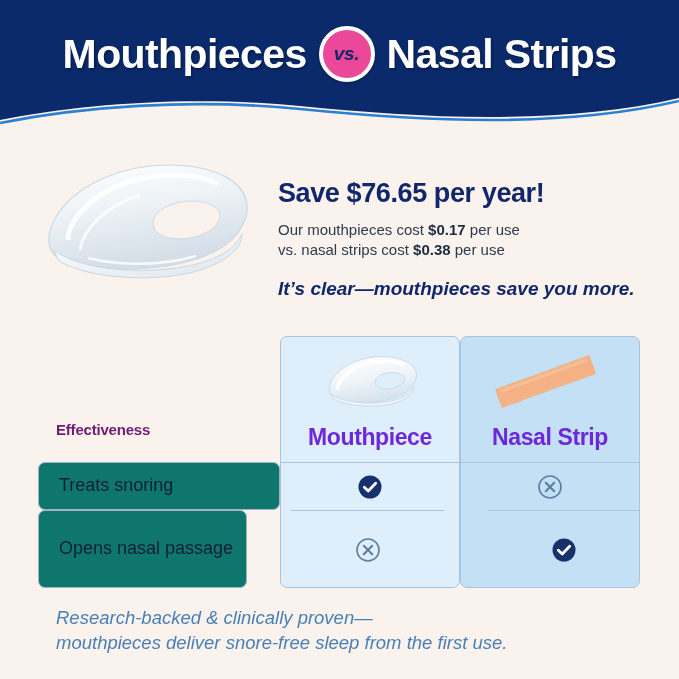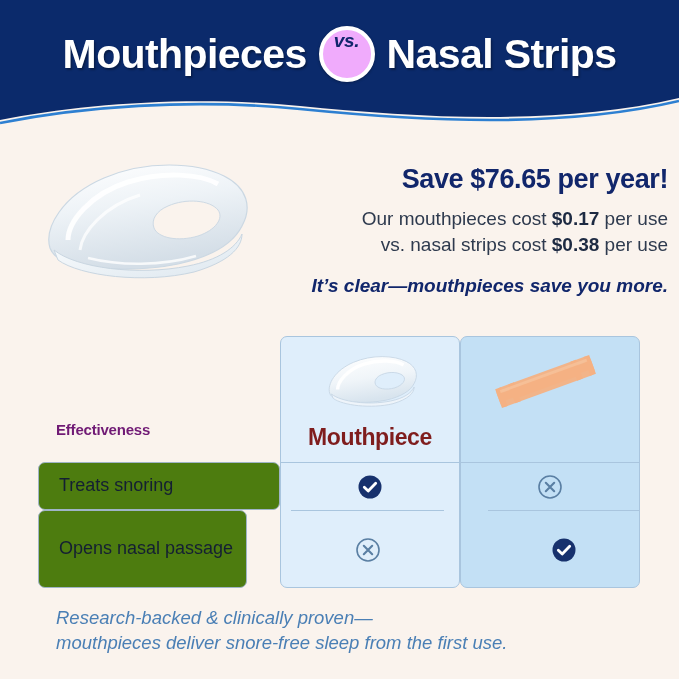--- a/index.html
+++ b/index.html
@@ -53,24 +53,24 @@
     white-space: nowrap;
     text-shadow: 1.5px 1.5px 2px rgba(0,0,0,0.32);
     line-height: 1;
   }
   #vs-badge {
     position: relative;
     width: 56px;
     height: 56px;
     margin: 0 12px;
     border-radius: 50%;
-    background: #f0abfc;
+    background: #ec4899;
     border: 4px solid #ffffff;
     display: flex;
-    align-items: flex-start;
+    align-items: center;
     justify-content: center;
     box-shadow: 0 1px 3px rgba(0,0,0,0.3);
     flex: none;
   }
   #vs-badge span {
     color: #11266b;
     font-size: 19px;
     font-weight: bold;
     font-style: italic;
     letter-spacing: -0.3px;
@@ -88,36 +88,35 @@
     position: absolute;
     left: 28px;
     top: 10px;
     width: 238px;
     height: 150px;
   }
 
   #hero-text {
     position: absolute;
     left: 278px;
-    top: 24px;
+    top: 38px;
     width: 390px;
-    text-align: right;
   }
   #save-line {
     color: #11266b;
     font-size: 27px;
     font-weight: bold;
     letter-spacing: -0.4px;
     line-height: 1.15;
     white-space: nowrap;
   }
   #save-line .amount { font-weight: bold; }
   .cost-line {
     color: #2e3a4e;
-    font-size: 19px;
+    font-size: 15px;
     line-height: 1.36;
     white-space: nowrap;
   }
   .cost-line .num { font-weight: bold; color: #1d2a42; }
   #cost-block { margin-top: 11px; }
   #clear-line {
     margin-top: 17px;
     color: #11266b;
     font-size: 19px;
     font-style: italic;
@@ -167,21 +166,21 @@
     color: #701a75;
     font-size: 15px;
     font-weight: bold;
     letter-spacing: -0.2px;
   }
   .colhead-title {
     position: absolute;
     top: 88px;
     width: 180px;
     text-align: center;
-    color: #7f1d1d;
+    color: #6d28d9;
     font-size: 23px;
     font-weight: bold;
     letter-spacing: -0.4px;
   }
   #head-mouthpiece { left: 242px; }
   #head-nasal { left: 422px; }
 
   .colhead-img {
     position: absolute;
     top: 8px;
@@ -196,21 +195,21 @@
     position: absolute;
     left: 0;
     width: 602px;
     display: flex;
   }
   #row-0 { top: 126px; height: 48px; }
   #row-1 { top: 174px; height: 78px; gap: 44px; }
 
   .rowlabel {
     width: 242px;
-    background: #4d7c0f;
+    background: #0f766e;
     border: 1px solid #9fb4c6;
     border-radius: 7px;
     display: flex;
     align-items: center;
     padding-left: 20px;
     padding-right: 8px;
     color: #141f33;
     font-size: 18px;
     line-height: 1.2;
     position: relative;
@@ -347,20 +346,21 @@
                    L56,46 L50,46 L50,40 L42,40 L42,46 L36,46 Z" fill="#f4b183"></path>
           <rect x="50" y="30" width="72" height="12" fill="#f4b183"></rect>
           <path d="M116,26 L122,26 L122,32 L130,32 L130,26 L136,26
                    L136,46 L130,46 L130,40 L122,40 L122,46 L116,46 Z" fill="#f4b183"></path>
           <rect x="36" y="26" width="100" height="20" rx="5" fill="#f4b183" opacity="0.95"></rect>
           <path d="M40,30 L132,30" stroke="#f7c49d" stroke-width="3" opacity="0.75"></path>
         </g>
       </svg>
 
       <div class="colhead-title" id="head-mouthpiece">Mouthpiece</div>
+      <div class="colhead-title" id="head-nasal">Nasal Strip</div>
     </div>
 
     <div class="trow" id="row-0">
       <div class="rowlabel">Treats snoring</div>
       <div class="rowcell">
         <svg class="icon-yes" viewBox="0 0 26 26">
           <circle cx="13" cy="13" r="11.5" fill="#17316d"></circle>
           <path d="M7.3,13.3 L11.2,17 L18.7,9.2" fill="none" stroke="#ffffff" stroke-width="2.8" stroke-linecap="round" stroke-linejoin="round"></path>
         </svg>
       </div>

